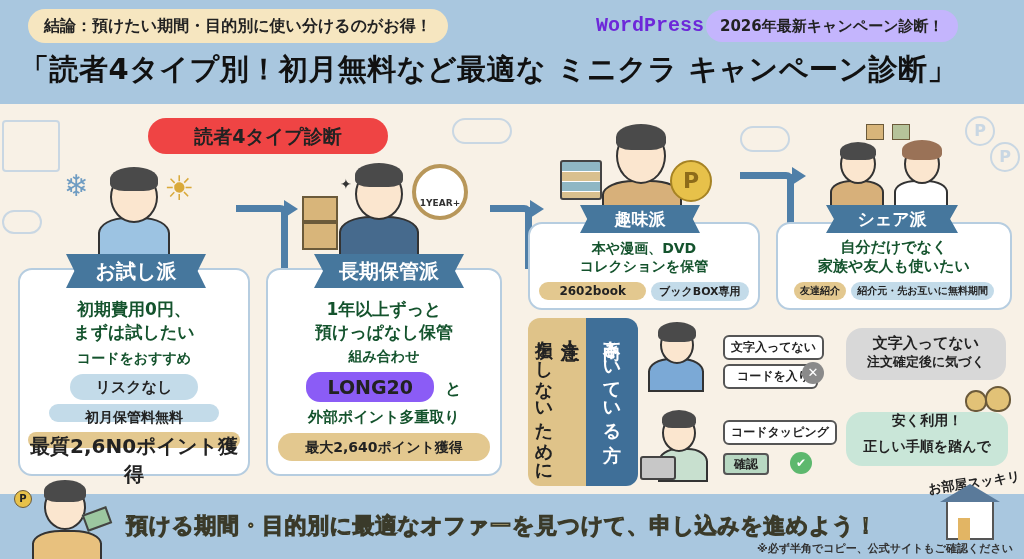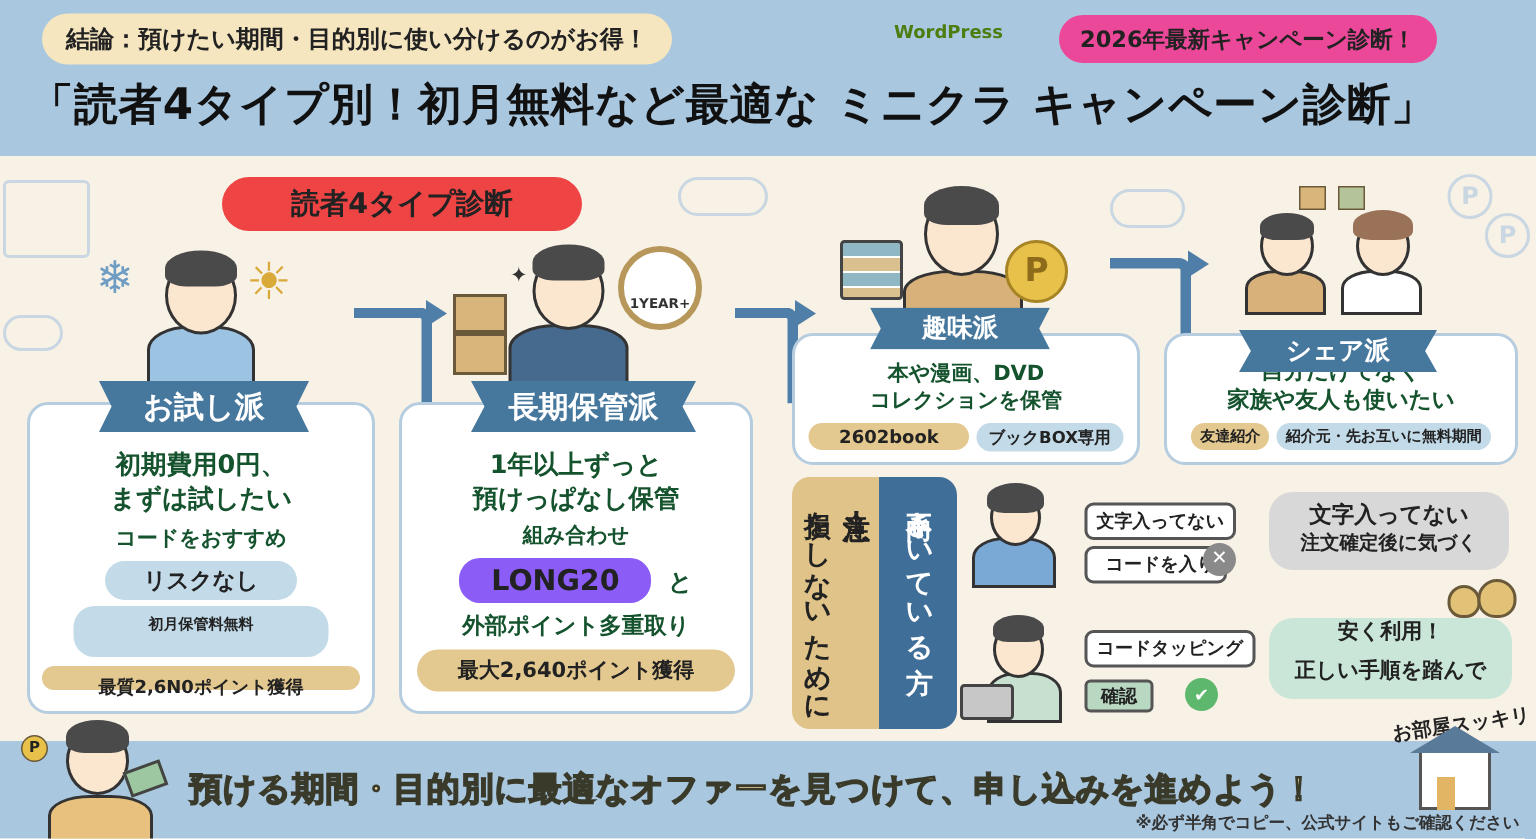--- a/index.html
+++ b/index.html
@@ -1,22 +1,22 @@
 <!DOCTYPE html>
 <html><head>
 <meta charset="utf-8">
 <style>
   * { box-sizing: border-box; margin: 0; padding: 0; }
   html, body { width: 1024px; height: 559px; overflow: hidden; }
   body { font-family: "DejaVu Sans", "Liberation Sans", sans-serif; background: #f8f1e6; position: relative; color: #222; }
 
   .header { position: absolute; left: 0; top: 0; width: 1024px; height: 104px; background: #a9c7df; }
   .pill-conclusion { position: absolute; left: 28px; top: 9px; height: 34px; padding: 0 16px; background: #f6e6c0; border-radius: 17px; font-size: 16px; font-weight: bold; line-height: 34px; color: #222; white-space: nowrap; }
-  .wp-label { position: absolute; left: 596px; top: 14px; font-size: 12px; font-weight: bold; color: #4d7c0f; }
-  .pill-2026 { position: absolute; left: 706px; top: 10px; height: 32px; padding: 0 14px; background: #ec4899; border-radius: 16px; font-size: 15px; font-weight: bold; line-height: 32px; color: #222; white-space: nowrap; }
+  .wp-label { position: absolute; left: 596px; top: 14px; font-size: 20px; font-weight: bold; color: #6d28d9; font-family: Liberation Mono, monospace; }
+  .pill-2026 { position: absolute; left: 706px; top: 10px; height: 32px; padding: 0 14px; background: #c4b5fd; border-radius: 16px; font-size: 15px; font-weight: bold; line-height: 32px; color: #222; white-space: nowrap; }
   .main-title { position: absolute; left: 20px; top: 50px; width: 990px; font-size: 29px; font-weight: bold; letter-spacing: 0.5px; color: #111; white-space: nowrap; }
 
   .section-pill { position: absolute; left: 148px; top: 118px; width: 240px; height: 36px; background: #ef4444; border-radius: 18px; font-size: 19px; font-weight: bold; text-align: center; line-height: 36px; color: #222; }
 
   .card { position: absolute; background: #fff; border: 2px solid #b6cde0; border-radius: 14px; text-align: center; }
   .ribbon { position: absolute; height: 34px; background: #46779d; color: #fff; font-weight: bold; font-size: 20px; line-height: 34px; text-align: center; clip-path: polygon(0 0, 100% 0, 94% 50%, 100% 100%, 0 100%, 6% 50%); }
   .card-text { font-weight: bold; color: #14532d; }
   .badge { display: inline-block; border-radius: 14px; font-weight: bold; color: #222; }
   .b-blue { background: #c3dbe9; }
   .b-gold { background: #e3c88f; }
@@ -75,22 +75,22 @@
   <div class="hair" style="left:20px;top:2px;width:48px;height:24px;"></div>
 </div>
 <div style="position:absolute;left:64px;top:168px;font-size:30px;color:#6f9cc2;">❄</div>
 <div style="position:absolute;left:164px;top:168px;font-size:34px;color:#d9a93a;">☀</div>
 
 <div class="card" style="left:18px;top:268px;width:232px;height:208px;">
   <div class="card-text" style="margin-top:28px;font-size:17px;">初期費用0円、</div>
   <div class="card-text" style="font-size:17px;">まずは試したい</div>
   <div class="card-text" style="font-size:14px;margin-top:6px;">コードをおすすめ</div>
   <div class="badge b-blue" style="margin-top:6px;width:128px;height:26px;line-height:26px;font-size:15px;">リスクなし</div><br>
-  <div class="badge b-blue" style="margin-top:4px;width:170px;height:34px;line-height:26px;font-size:10px;">初月保管料無料</div><br>
-  <div class="badge b-gold" style="margin-top:6px;width:212px;height:16px;line-height:28px;font-size:12px;">最質2,6N0ポイント獲得</div>
+  <div class="badge b-blue" style="margin-top:4px;width:170px;height:18px;line-height:26px;font-size:14px;">初月保管料無料</div><br>
+  <div class="badge b-gold" style="margin-top:6px;width:212px;height:16px;line-height:28px;font-size:20px;">最質2,6N0ポイント獲得</div>
 </div>
 <div class="ribbon" style="left:66px;top:254px;width:140px;">お試し派</div>
 
 <div class="avatar" style="left:335px;top:160px;width:90px;height:95px;">
   <div class="body-shape" style="left:4px;top:56px;width:80px;height:40px;background:#466a8d;"></div>
   <div class="head" style="left:20px;top:8px;width:48px;height:52px;"></div>
   <div class="hair" style="left:20px;top:3px;width:48px;height:24px;"></div>
 </div>
 <div style="position:absolute;left:302px;top:196px;width:36px;height:26px;background:#d8b57a;border:2px solid #6b5a3a;"></div>
 <div style="position:absolute;left:302px;top:222px;width:36px;height:28px;background:#d8b57a;border:2px solid #6b5a3a;"></div>
@@ -140,21 +140,21 @@
 <div style="position:absolute;left:892px;top:124px;width:18px;height:16px;background:#b5c39a;border:1px solid #6b5a3a;"></div>
 
 <div class="card" style="left:776px;top:222px;width:236px;height:88px;">
   <div class="card-text" style="margin-top:14px;font-size:15px;">自分だけでなく</div>
   <div class="card-text" style="font-size:15px;">家族や友人も使いたい</div>
   <div style="margin-top:3px;">
     <span class="badge b-gold" style="padding:2px 6px;font-size:10px;">友達紹介</span>
     <span class="badge b-blue" style="padding:2px 6px;font-size:10px;">紹介元・先お互いに無料期間</span>
   </div>
 </div>
-<div class="ribbon" style="left:826px;top:205px;width:132px;height:28px;line-height:28px;font-size:17px;margin-top:15px;">シェア派</div>
+<div class="ribbon" style="left:826px;top:205px;width:132px;height:28px;line-height:28px;font-size:17px;">シェア派</div>
 
 <div class="caution">
   <div class="caution-gold"></div>
   <div class="caution-blue"></div>
   <div class="vtext" style="left:30px;top:10px;font-size:18px;color:#222;">注意！</div>
   <div class="vtext" style="left:4px;top:10px;font-size:18px;color:#222;">損をしないために</div>
   <div class="vtext" style="left:72px;top:10px;font-size:18px;color:#fff;">不向きいている方</div>
 </div>
 
 <div class="avatar" style="left:648px;top:322px;width:60px;height:66px;">

